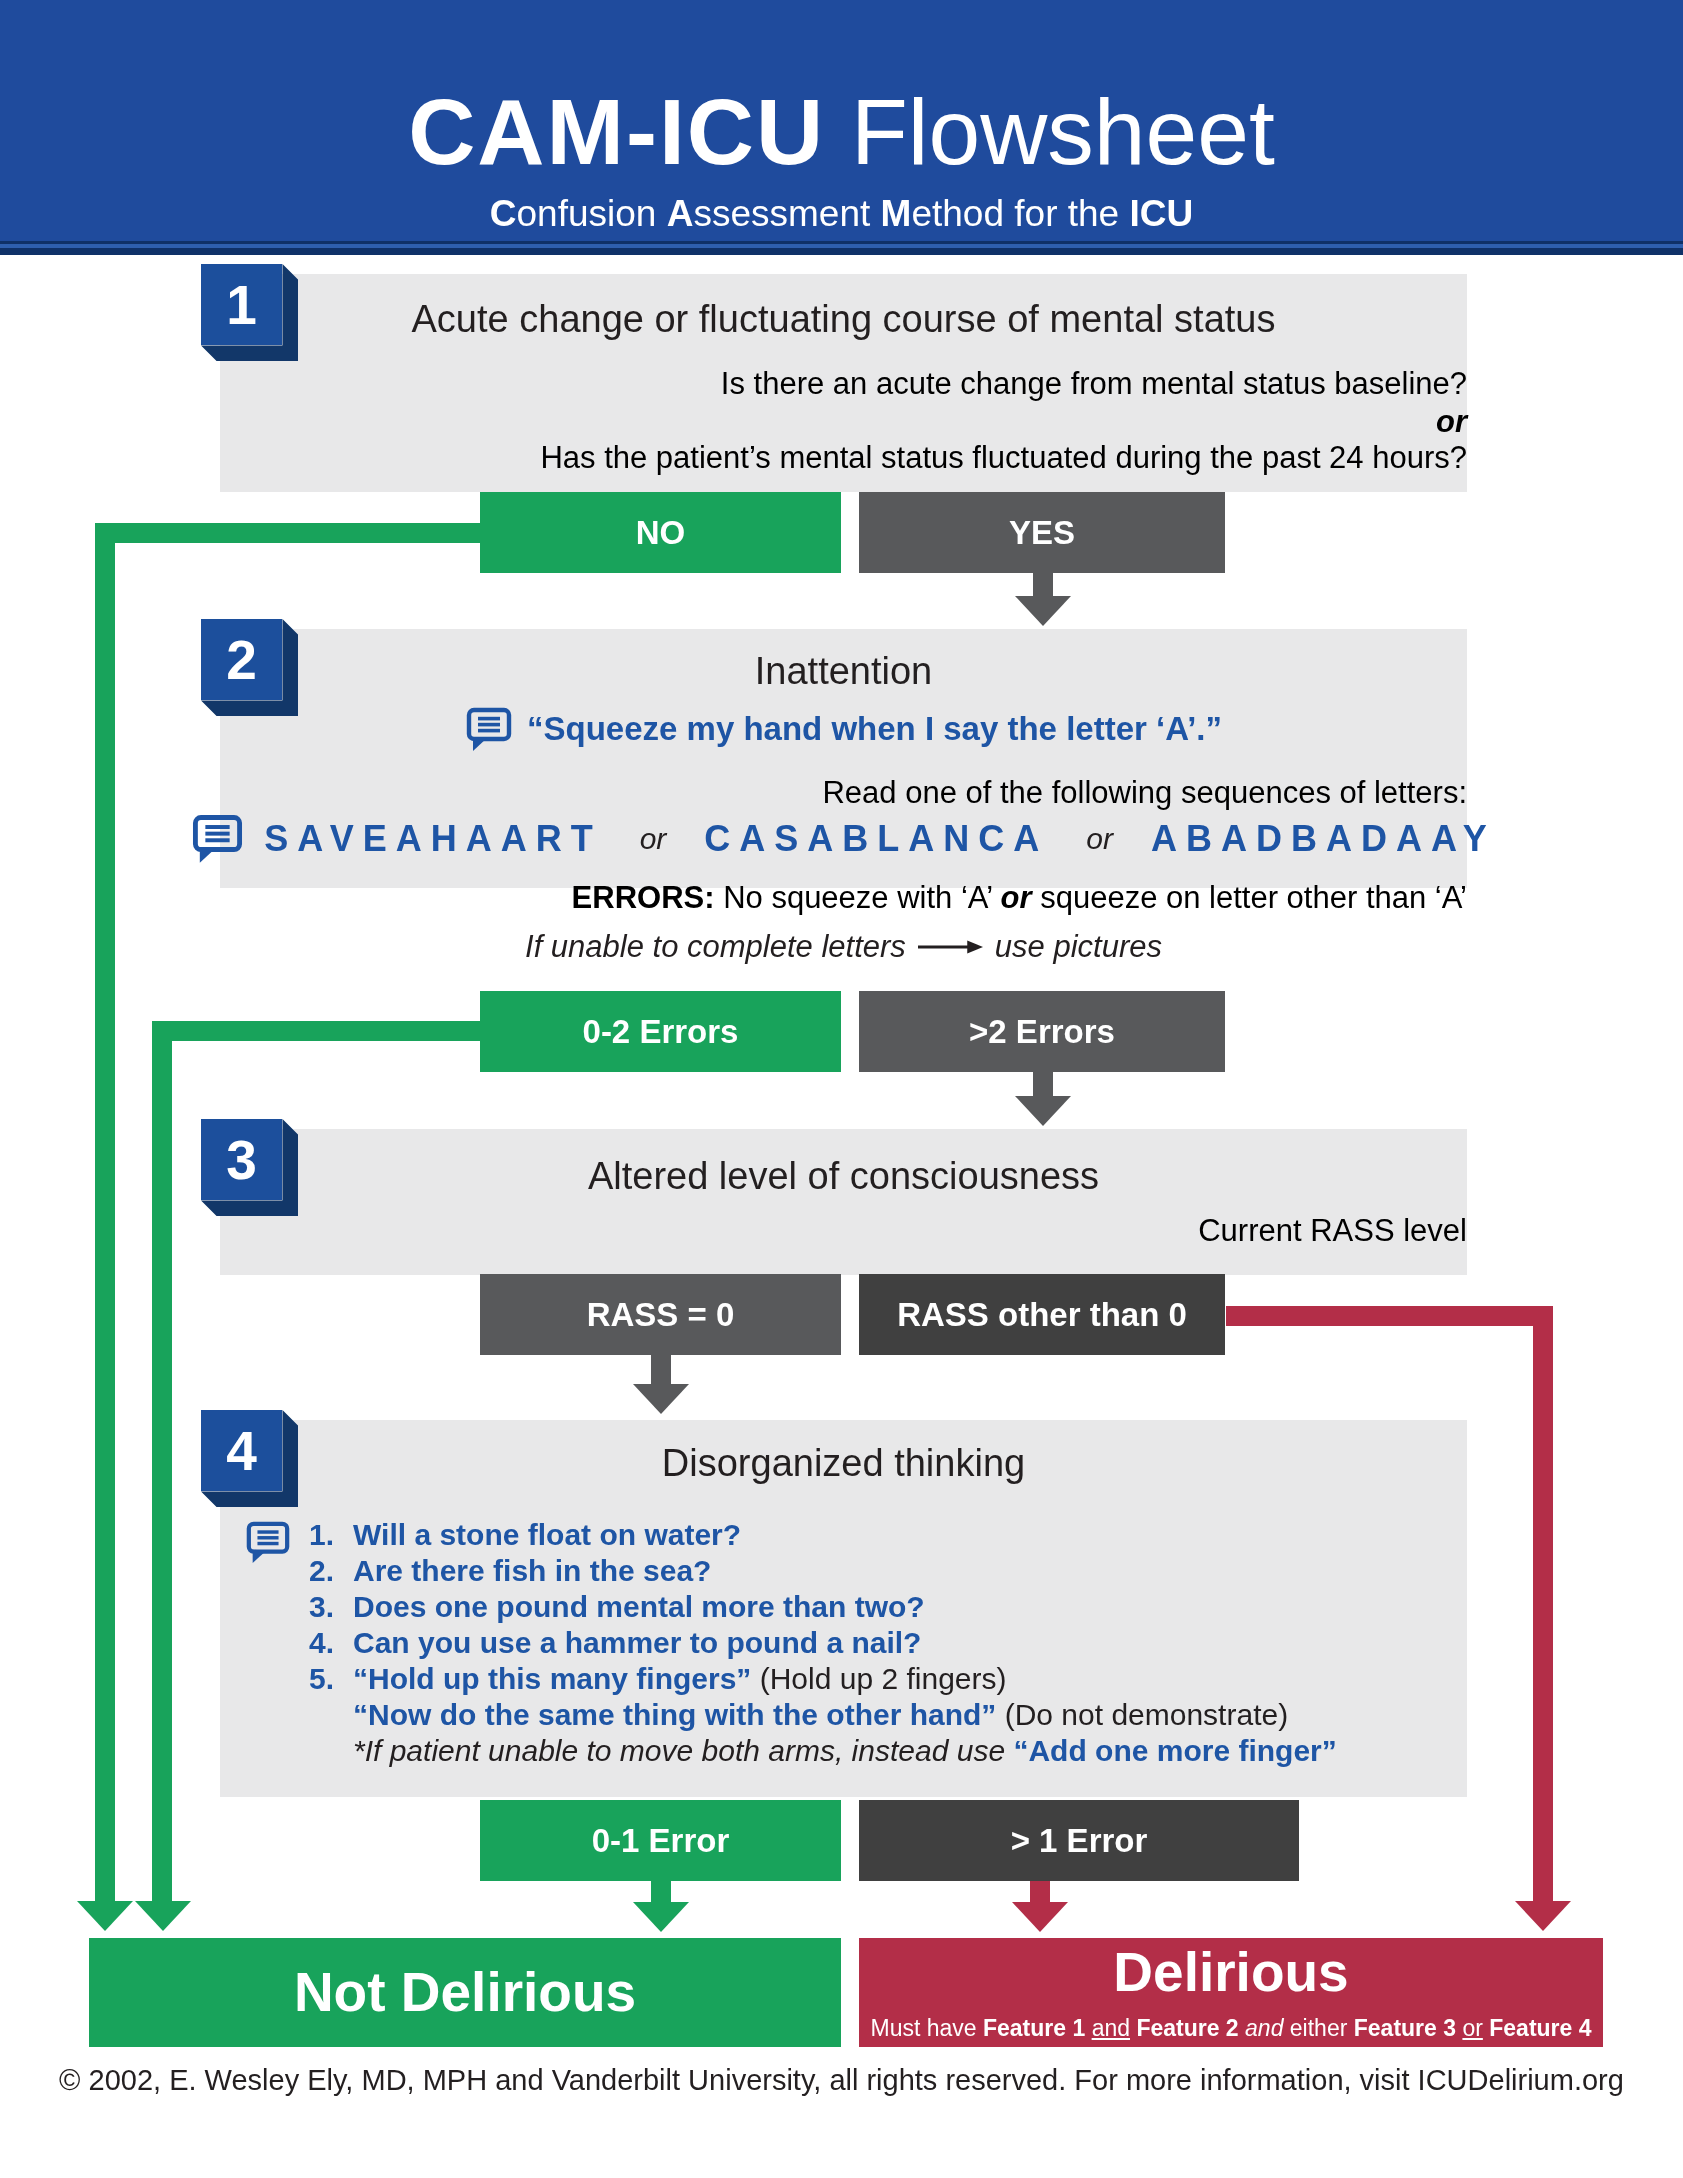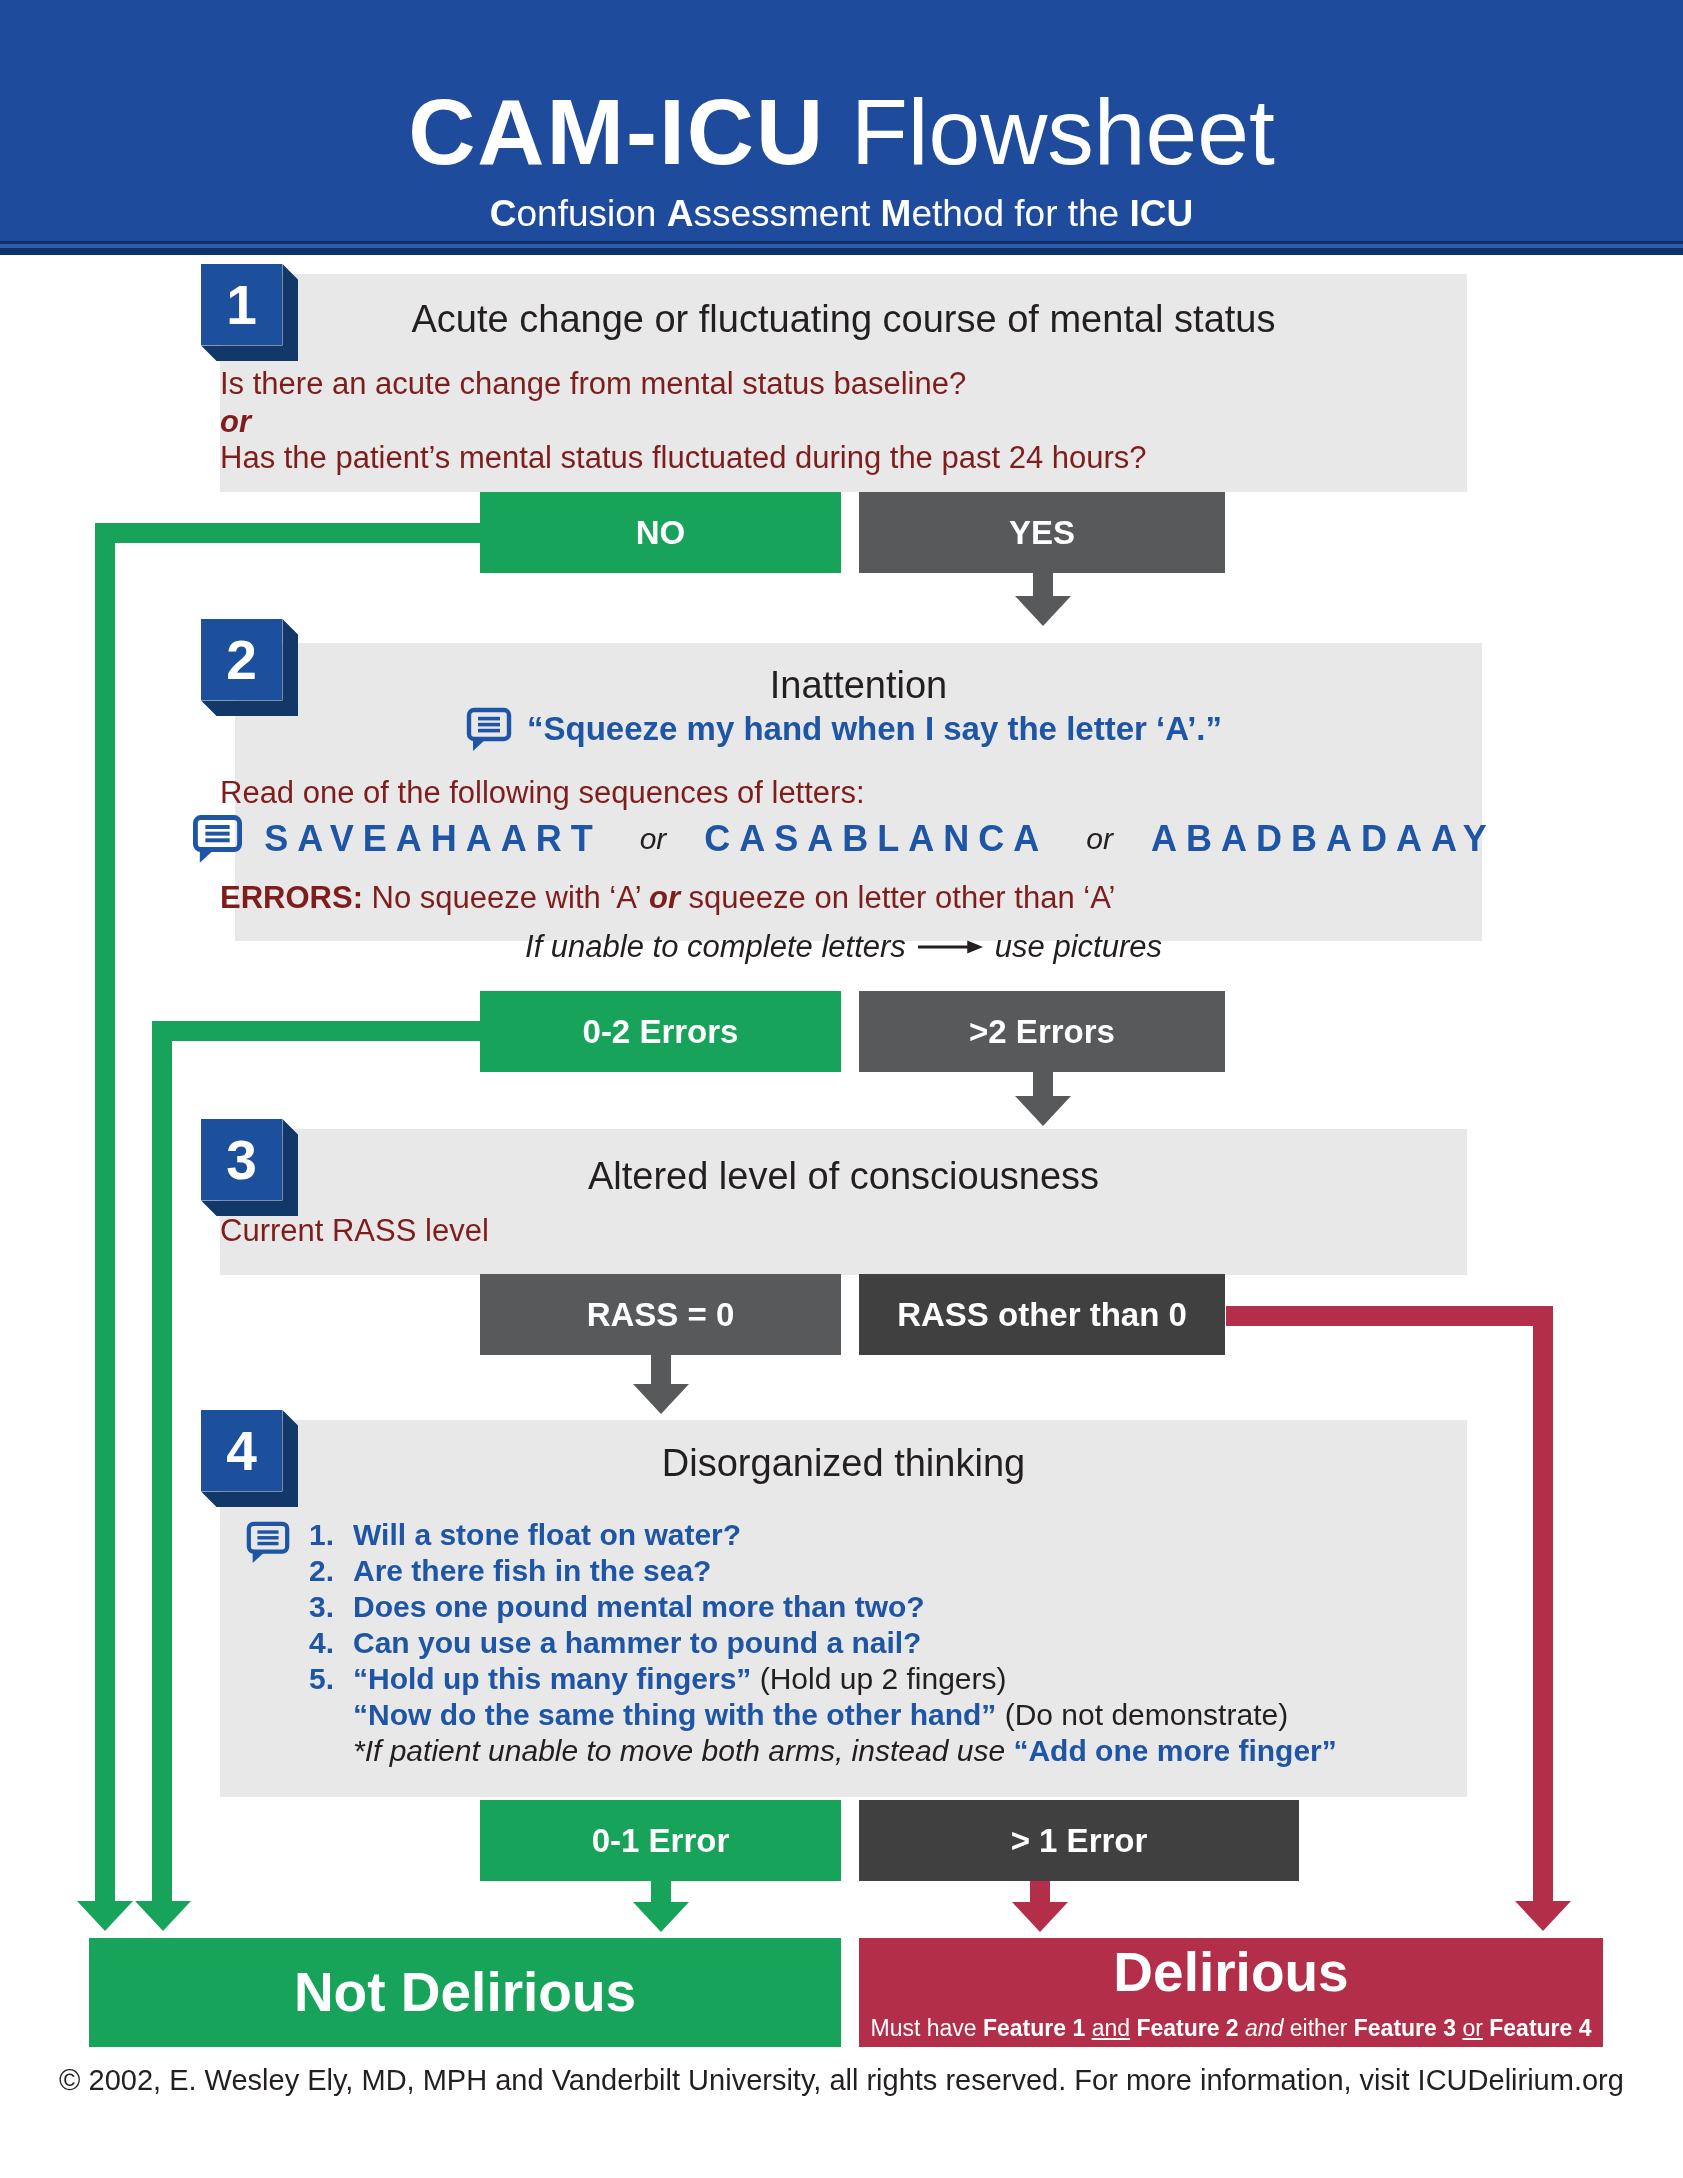--- a/index.html
+++ b/index.html
@@ -16,22 +16,22 @@
   .main-title .t-strong{font-weight:bold;letter-spacing:2px;}
   .main-title .t-rest{font-weight:normal;}
   .sub-title{position:absolute;left:0;top:194px;width:1683px;text-align:center;color:#fff;
              font-size:37px;line-height:40px;font-weight:normal;}
   .sub-title b{font-weight:bold;}
 
   
   .graybox{position:absolute;left:220px;width:1247px;background:#e8e8e9;}
   .sec-title{position:absolute;left:0;width:100%;text-align:center;font-weight:normal;
              font-size:38px;line-height:51px;color:#231f20;}
-  .sec-text{position:absolute;left:0;width:100%;text-align:left;
-            font-size:31px;line-height:38px;color:#7f1d1d;}
+  .sec-text{position:absolute;left:0;width:100%;text-align:right;
+            font-size:31px;line-height:38px;color:#000000;}
 
   
   .badge{position:absolute;width:97px;height:97px;}
   .badge .bshadow{position:absolute;left:0;top:0;width:97px;height:97px;background:#123769;
         clip-path:polygon(84% 0,100% 16%,100% 100%,16% 100%,0 84%,84% 84%,84% 0);}
   .badge .bface{position:absolute;left:0;top:0;width:81px;height:81px;background:#1c4f9c;
         color:#fff;font-weight:bold;font-size:55px;display:flex;align-items:center;justify-content:center;}
 
   
   .btn{position:absolute;height:81px;display:flex;align-items:center;justify-content:center;
@@ -118,21 +118,21 @@
     <div class="bshadow"></div>
     <div class="bface">1</div>
   </div>
   <div class="btn green" style="left:480px;top:492px;width:361px;">NO</div>
   <div class="btn gray" style="left:859px;top:492px;width:366px;">YES</div>
   <div class="varrow gray" style="left:1015px;top:573px;height:53px;">
     <div class="stem"></div>
       <div class="head"></div>
   </div>
 
-  <div class="graybox" style="top:643px;height:298px;margin-left:15px;">
+  <div class="graybox" style="top:629px;height:259px;">
     <div class="sec-title" style="top:17px;">Inattention</div>
   </div>
   <div class="badge" style="left:201px;top:619px;">
     <div class="bshadow"></div>
     <div class="bface">2</div>
   </div>
   <div class="row-center" style="top:705px;gap:14px;">
     <svg class="bubble" width="48" height="48" viewBox="0 0 24 24">
       <rect x="2" y="2.5" width="20" height="14.5" rx="2.5" fill="none" stroke="currentColor" stroke-width="2.2"></rect>
       <line x1="6.5" y1="6.8" x2="17.5" y2="6.8" stroke="currentColor" stroke-width="1.8"></line>

